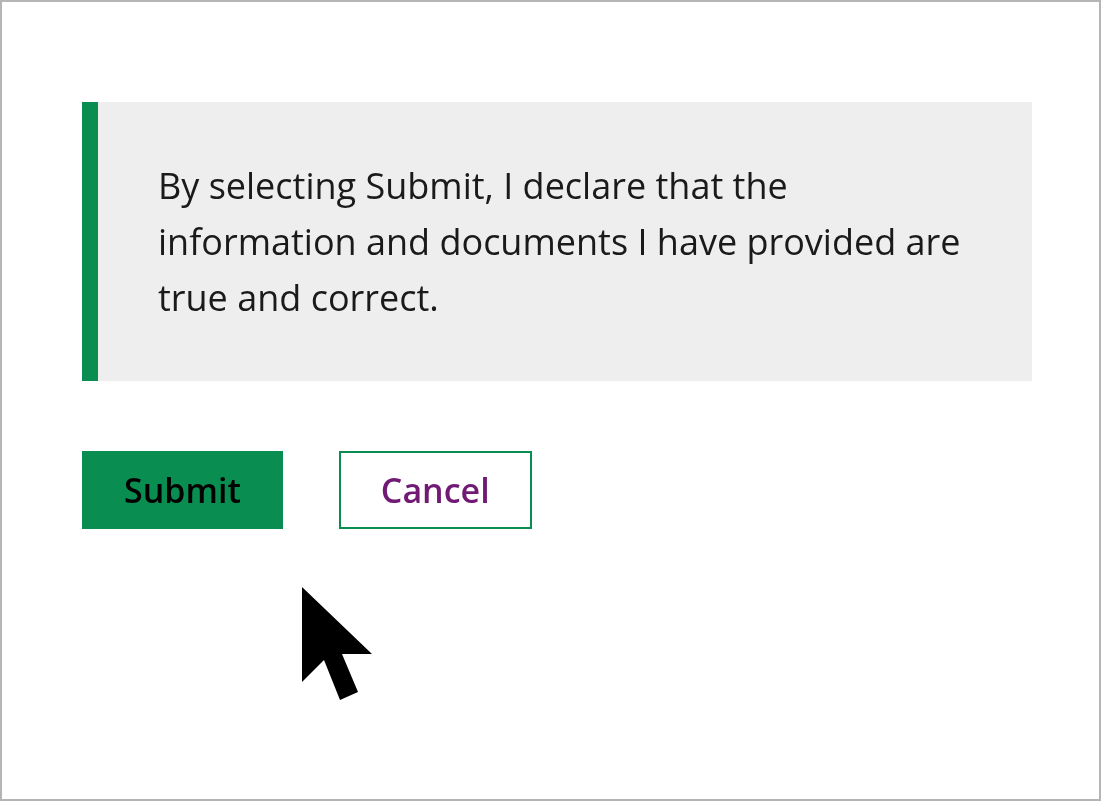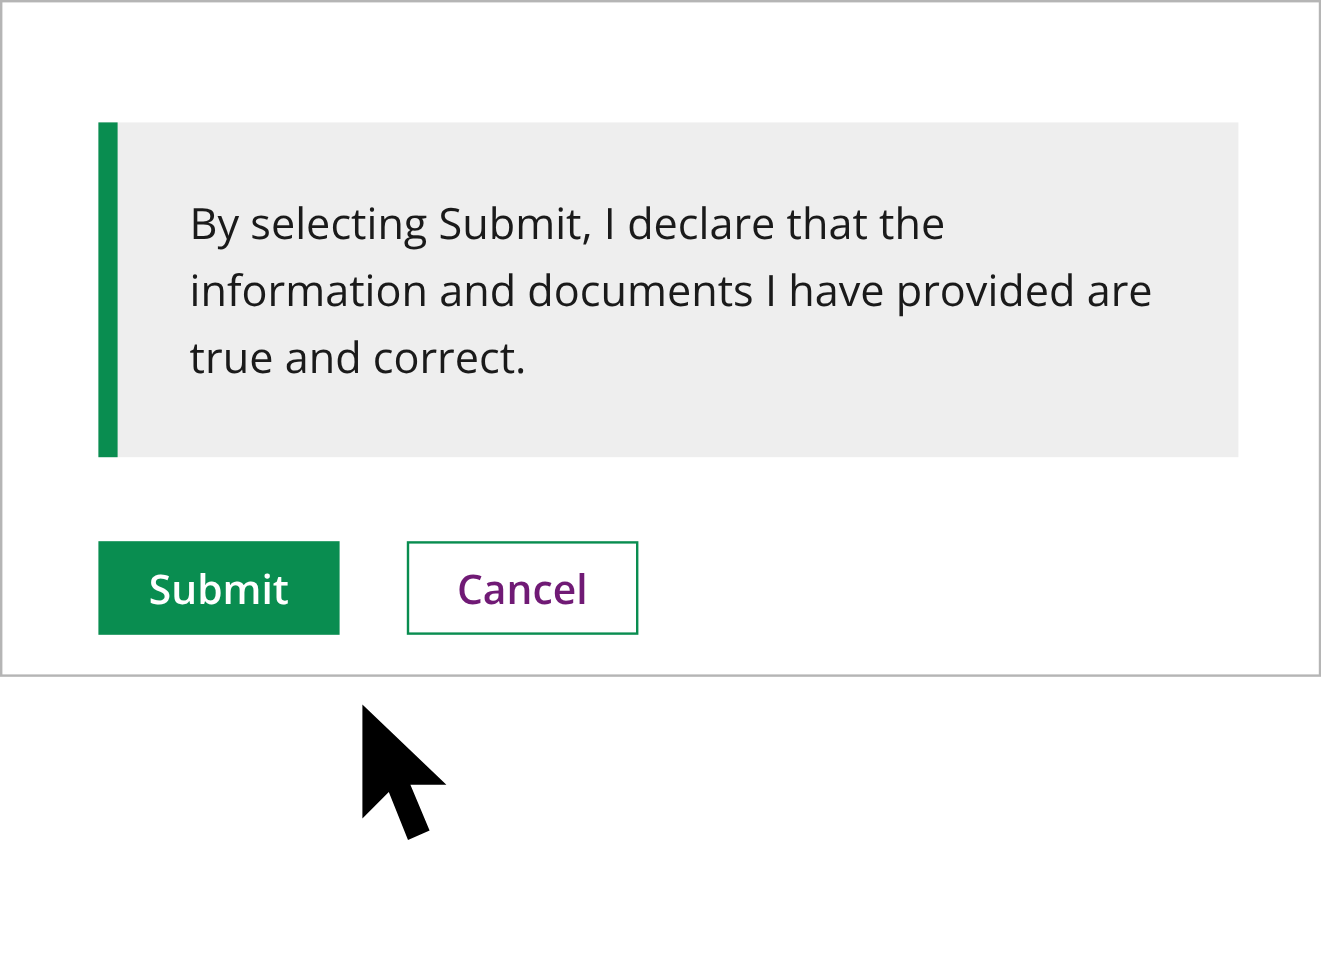--- a/index.html
+++ b/index.html
@@ -9,21 +9,21 @@
     }
     body {
       font-family: 'Segoe UI', 'Open Sans', Arial, sans-serif;
       background: #fff;
       width: 1101px;
       height: 801px;
       position: relative;
     }
     .outer-frame {
       width: 1101px;
-      height: 564px;
+      height: 801px;
       border: 2px solid #b5b5b5;
       background: #fff;
       position: relative;
       padding: 100px 68px 0 80px;
     }
     .declaration-box {
       background: #eeeeee;
       border-left: 16px solid #098d50;
       padding: 56px 60px 56px 60px;
       margin-left: 0;
@@ -44,21 +44,21 @@
     .btn {
       font-size: 34px;
       font-weight: 600;
       padding: 22px 42px;
       cursor: pointer;
       font-family: inherit;
       line-height: 1;
     }
     .btn-primary {
       background: #098d50;
-      color: #ffffff;
+      color: #000000;
       border: none;
     }
     .btn-secondary {
       background: #fff;
       color: #701a75;
       border: 2px solid #098d50;
       padding: 20px 40px;
     }
     .cursor-icon {
       position: absolute;

